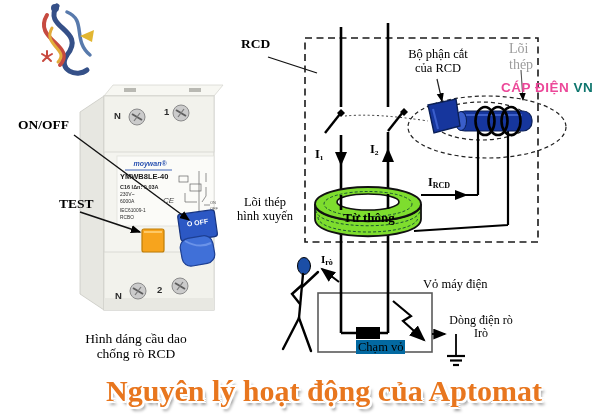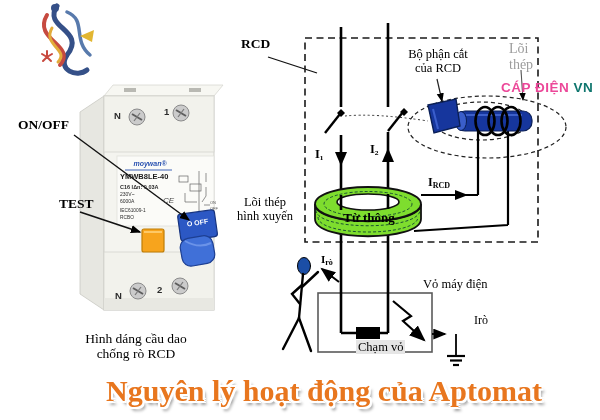--- a/index.html
+++ b/index.html
@@ -10,21 +10,21 @@
   .center{text-align:center;}
   .bold{font-weight:bold;}
   .sub{font-size:8px;vertical-align:-2px;}
   
   .dv{font-family:"Liberation Sans","DejaVu Sans",sans-serif;color:#2b2b2b;}
   
   .co{font-size:13.5px;font-weight:bold;}
   
   .dg{font-size:12.5px;}
   #flux-label{font-size:13px;font-weight:bold;}
-  #cham-vo{background:#e5e5e5;padding:0 2px;}
+  #cham-vo{background:#0369a1;padding:0 2px;}
   #ghost-title{position:absolute;left:296px;top:366px;font-size:15px;color:#b4b4b4;z-index:3;}
   #main-title{position:absolute;left:0;top:374px;width:600px;text-align:center;z-index:4;
     font-size:30px;font-weight:bold;color:#e8761e;
     text-shadow:-2px -2px 0 #fff,2px -2px 0 #fff,-2px 2px 0 #fff,2px 2px 0 #fff,
                  0 -2px 0 #fff,0 2px 0 #fff,-2px 0 0 #fff,2px 0 0 #fff,3px 4px 3px #9c9c9c;padding-left:24px;}
   #wm-text{position:absolute;left:501px;top:80px;z-index:6;font-weight:bold;font-size:13.5px;
            font-family:"Liberation Sans","DejaVu Sans",sans-serif;letter-spacing:.5px;}
   #wm-text .b{color:#ec4899;} #wm-text .r{color:#0f766e;}
   #logo-svg{left:498px;top:0;z-index:5;}
   #loi-thep-gray{color:#9c9c9c;font-size:14px;z-index:2;}
@@ -232,20 +232,21 @@
     <div>hình xuyến</div>
   </div>
   <div class="lbl center z2" id="flux-label" style="left:333px;top:211px;width:72px;">Từ thông</div>
   <div class="lbl bold z2" style="left:315px;top:147px;font-size:12.5px;">I₁</div>
   <div class="lbl bold z2" style="left:370px;top:142px;font-size:12.5px;">I₂</div>
   <div class="lbl bold z2" style="left:428px;top:176px;font-size:12px;"><span>I</span><span class="sub">RCD</span></div>
   <div class="lbl bold z2" style="left:321px;top:253px;font-size:11px;"><span>I</span><span class="sub">rò</span></div>
   <div class="lbl dg z2" style="left:423px;top:277px;">Vỏ máy điện</div>
   <div class="lbl dg z2" id="cham-vo" style="left:356px;top:340px;">Chạm vỏ</div>
   <div class="lbl center z2" style="left:440px;top:314px;width:82px;font-size:12px;">
+    <div>Dòng điện rò</div>
     <div>Irò</div>
   </div>
 
   <svg id="logo-svg" width="102" height="78" viewBox="0 0 102 78">
     <g fill="none" stroke-linecap="round" opacity="0.92">
       <path d="M57,6 C42,28 87,30 67,55 C57,70 77,78 87,70" stroke="#24427e" stroke-width="5"></path>
       <path d="M47,15 C32,40 77,45 60,65" stroke="#c23b30" stroke-width="4"></path>
       <path d="M52,28 C42,45 70,50 58,62" stroke="#e0a42a" stroke-width="3"></path>
       <path d="M67,12 C87,20 72,40 90,55" stroke="#4a6fa5" stroke-width="3.5"></path>
       <polygon points="80,36 94,30 92,42" fill="#e0b020" stroke="none"></polygon>

